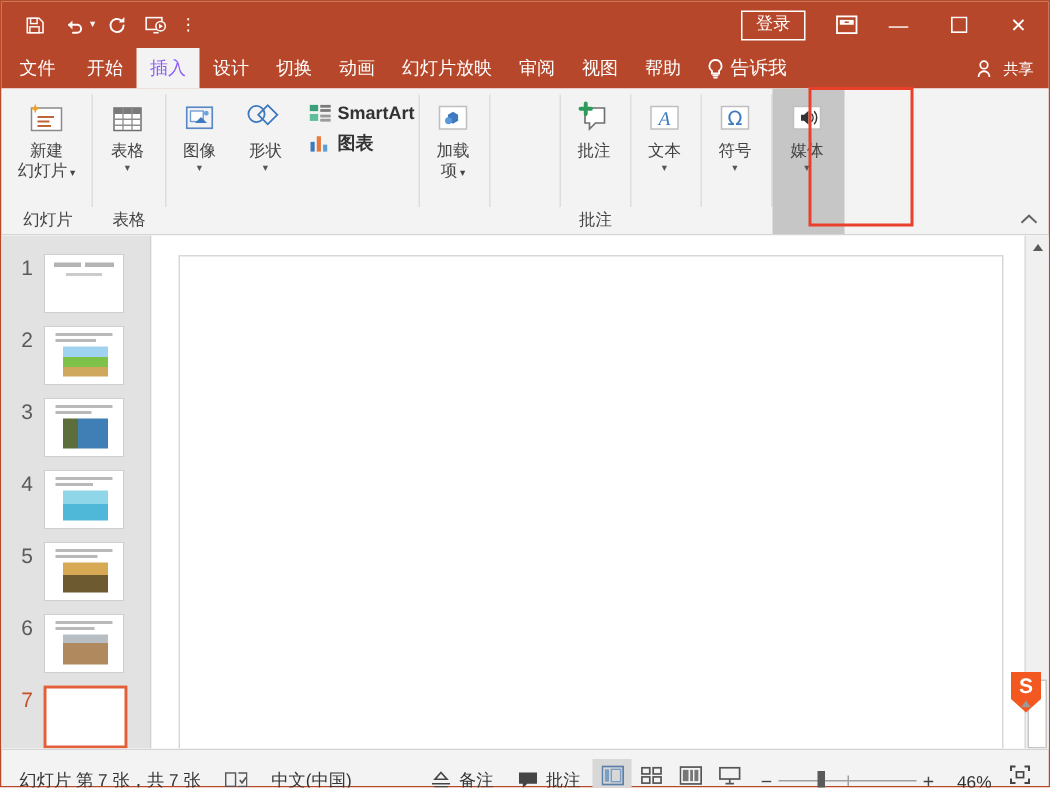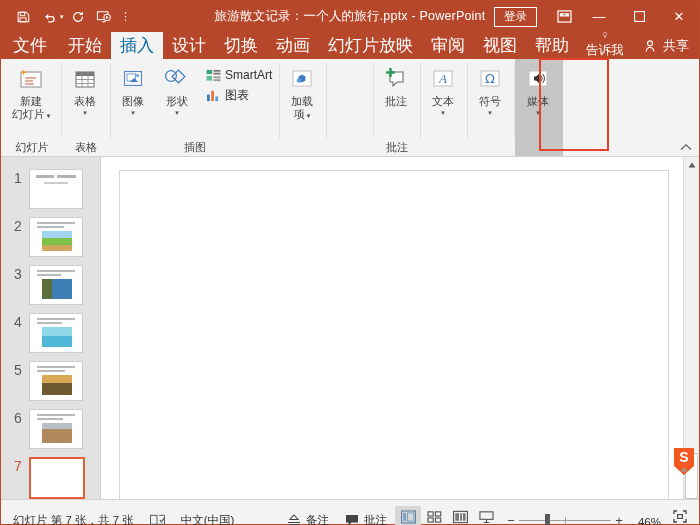--- a/index.html
+++ b/index.html
@@ -35,27 +35,27 @@
   .signin {
     border:1px solid #fff; color:#fff; font-size:11.5px; padding:1px 9px 2px;
     margin-right:12px; background:transparent; line-height:15px;
   }
   .tb-icon { width:30px; height:31px; display:flex; align-items:center; justify-content:center; color:#fff; }
   .wbtn { width:40px; height:31px; display:flex; align-items:center; justify-content:center; color:#fff; font-size:13px; }
 
   
   .tabbar { height:27px; background:#b7472a; display:flex; align-items:flex-end; flex:0 0 27px; position:relative; }
   .tab {
-    font-size:17px; color:#fff; padding:0 9px; height:27px; line-height:27px;
+    font-size:12px; color:#fff; padding:0 9px; height:27px; line-height:27px;
     white-space:nowrap;
   }
   .tab.file { padding:0 12px; }
-  .tab.active { background:#f3f3f3; color:#0369a1; }
-  .tellme { display:flex; align-items:center; gap:4px; padding:0 8px; height:27px; color:#fff; font-size:12.5px;flex-direction:column; }
-  .share { display:flex; align-items:center; gap:4px; padding:0 10px 0 4px; height:27px; color:#fff; font-size:13px; margin-left:auto;}
+  .tab.active { background:#f3f3f3; color:#8b5cf6; }
+  .tellme { display:flex; align-items:center; gap:4px; padding:0 8px; height:27px; color:#fff; font-size:12.5px; }
+  .share { display:flex; align-items:center; gap:4px; padding:0 10px 0 4px; height:27px; color:#fff; font-size:10px; margin-left:auto;}
 
   
   .ribbon {
     flex:0 0 98px; height:98px; background:#f3f3f3; border-bottom:1px solid #d4d4d4;
     display:flex; position:relative; align-items:stretch; padding-left:2px;
   }
   .grp { display:flex; flex-direction:column; position:relative; }
   .grp-items { flex:1; display:flex; align-items:flex-start; padding-top:4px; }
   .grp-label {
     height:16px; line-height:14px; text-align:center; font-size:11px; color:#444;
@@ -65,21 +65,21 @@
 
   .bigbtn {
     width:auto; min-width:44px; padding:2px 6px 0; display:flex; flex-direction:column;
     align-items:center; text-align:center; color:#444; font-size:11px; line-height:13px;
   }
   .bigbtn .ic { height:30px; display:flex; align-items:center; justify-content:center; }
   .bigbtn .lbl { white-space:nowrap; }
   .caret-d { font-size:7px; line-height:8px; margin-top:1px; color:#555; }
   .mediabtn { background:#c6c6c6; }
 
-  .smallcol { display:flex; flex-direction:column; justify-content:center; padding:4px 2px 0 4px; gap:3px; }
+  .smallcol { display:flex; flex-direction:column; justify-content:center; padding:4px 2px 0 4px; gap:3px;font-weight:bold; }
   .smallbtn { display:flex; align-items:center; gap:4px; font-size:12px; color:#333; padding:1px 3px; }
 
   .ribbon-anno {
     position:absolute; border:2px solid #e8402a; pointer-events:none;
   }
   .collapse-arrow { position:absolute; right:7px; bottom:2px; color:#666; font-size:10px; }
 
   
   .workarea { flex:1; display:flex; background:#fff; position:relative; overflow:hidden; }
 
@@ -164,21 +164,20 @@
         <svg width="16" height="14" viewBox="0 0 18 16">
             <rect x="1.5" y="2" width="12" height="9" fill="none" stroke="#fff" stroke-width="1.2"></rect>
             <path d="M7 13.5h4" stroke="#fff" stroke-width="1.2"></path>
             <circle cx="12.5" cy="8.5" r="3.6" fill="#b7472a" stroke="#fff" stroke-width="1.2"></circle>
             <path fill="#fff" d="M11.3 6.6v3.8l3-1.9z"></path>
           </svg>
       </div>
       <span class="qat-more">⋮</span>
     </div>
 
-    <div class="title-text">旅游散文记录：一个人的旅行.pptx  -  PowerPoint</div>
 
     <div class="tb-right">
       <div class="signin">登录</div>
       <div class="tb-icon">
         <svg width="15" height="13" viewBox="0 0 16 14">
             <rect x="1" y="1" width="14" height="12" fill="none" stroke="#fff" stroke-width="1.3"></rect>
             <rect x="3" y="3.5" width="10" height="3.5" fill="#fff"></rect>
             <path d="M6.5 5.2h3" stroke="#b7472a" stroke-width="1"></path>
           </svg>
       </div>
@@ -296,21 +295,20 @@
           <div class="smallbtn">
             <svg width="15" height="13" viewBox="0 0 16 14">
                 <rect x="1" y="6" width="3" height="7" fill="#3f7ac0"></rect>
                 <rect x="5.5" y="2" width="3" height="11" fill="#e8793a"></rect>
                 <rect x="10" y="8" width="3" height="5" fill="#5aa0d8"></rect>
               </svg>
             <span>图表</span>
           </div>
         </div>
       </div>
-      <div class="grp-label">插图</div>
     </div>
     <div class="grp-sep"></div>
 
     <div class="grp" style="width:46px">
       <div class="grp-items">
         <div class="bigbtn" style="min-width:44px">
           <span class="ic">
             <svg width="28" height="26" viewBox="0 0 28 26">
                 <rect x="5" y="4" width="18" height="15" fill="#fff" stroke="#bfbfbf" stroke-width="1"></rect>
                 <path d="M14 7.5l3.4 2v4l-3.4 2-3.4-2v-4z" fill="#3f7ac0"></path>

